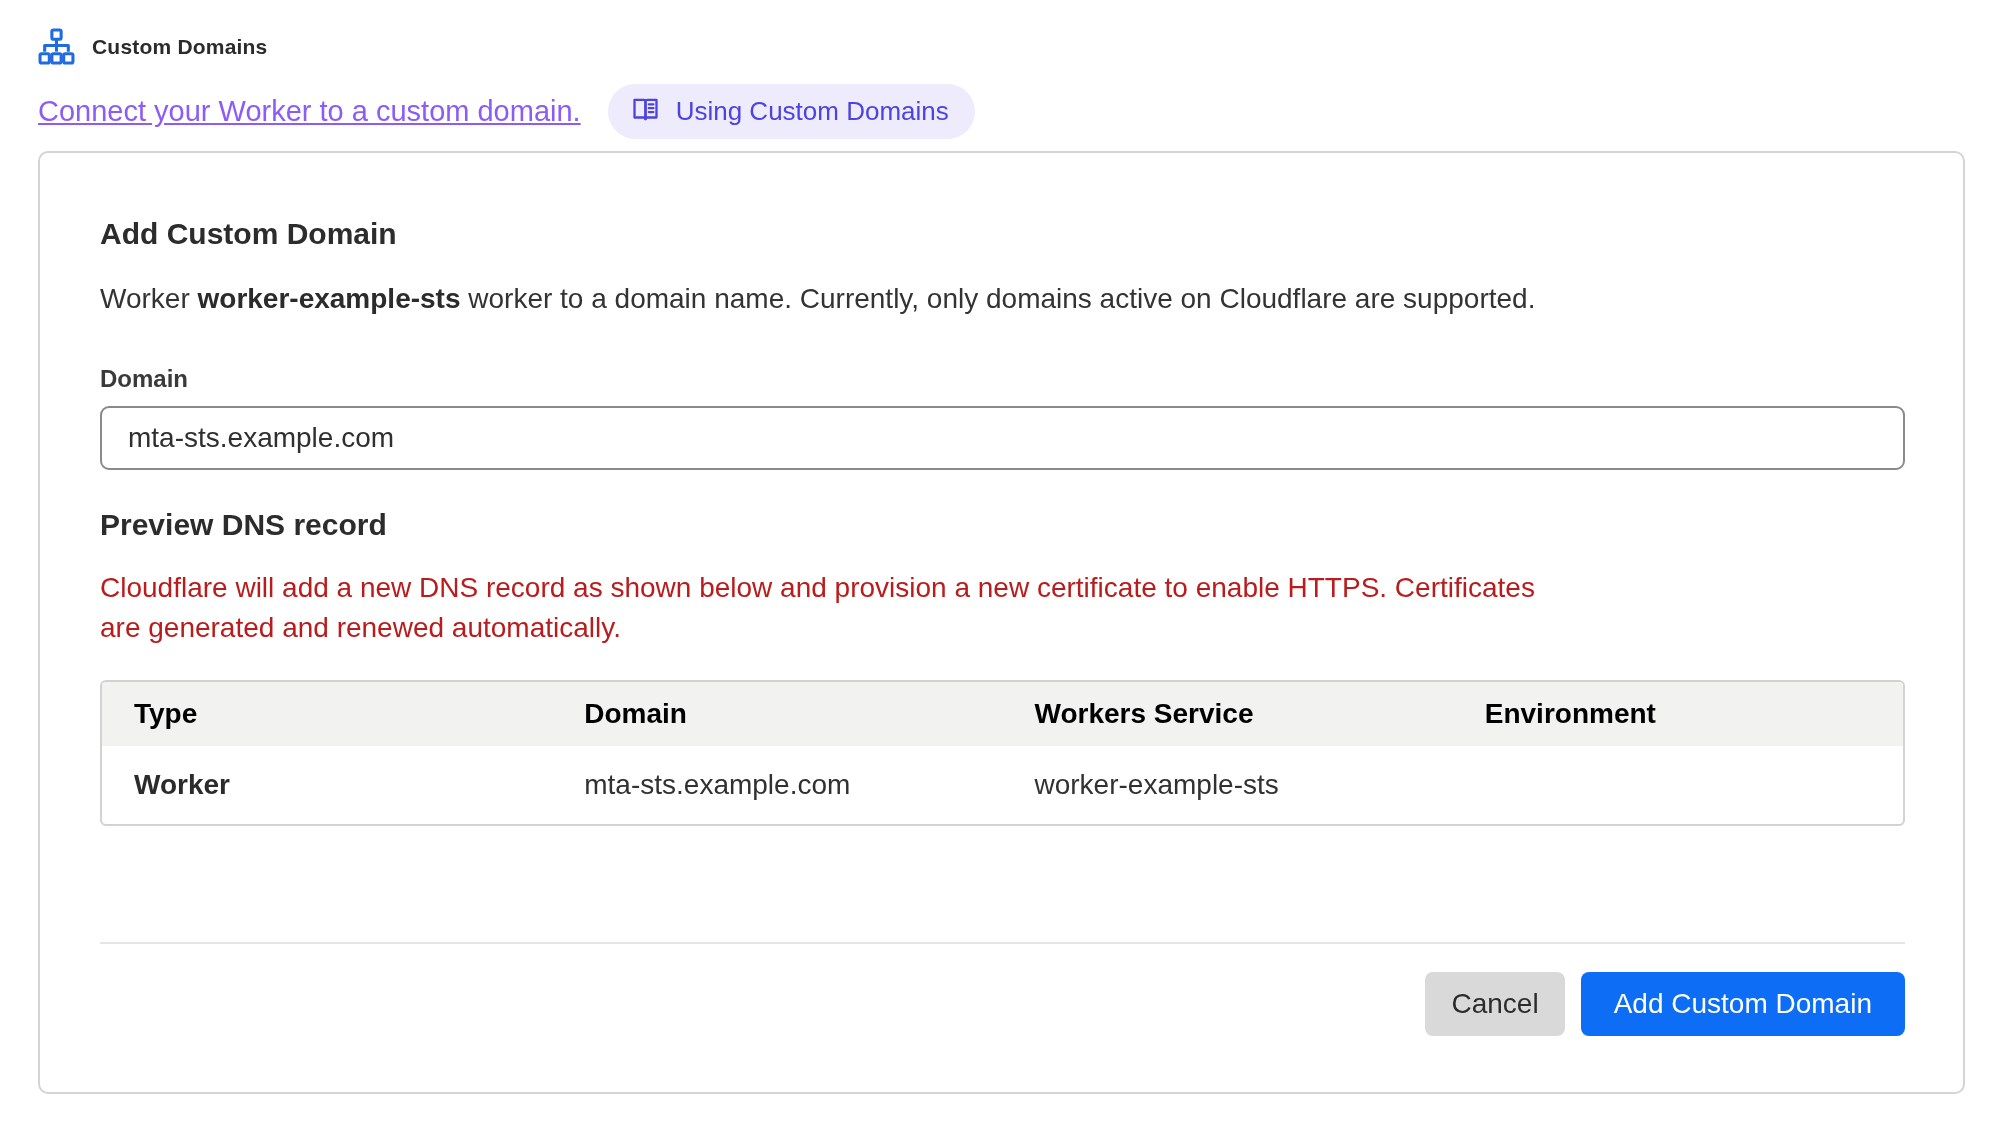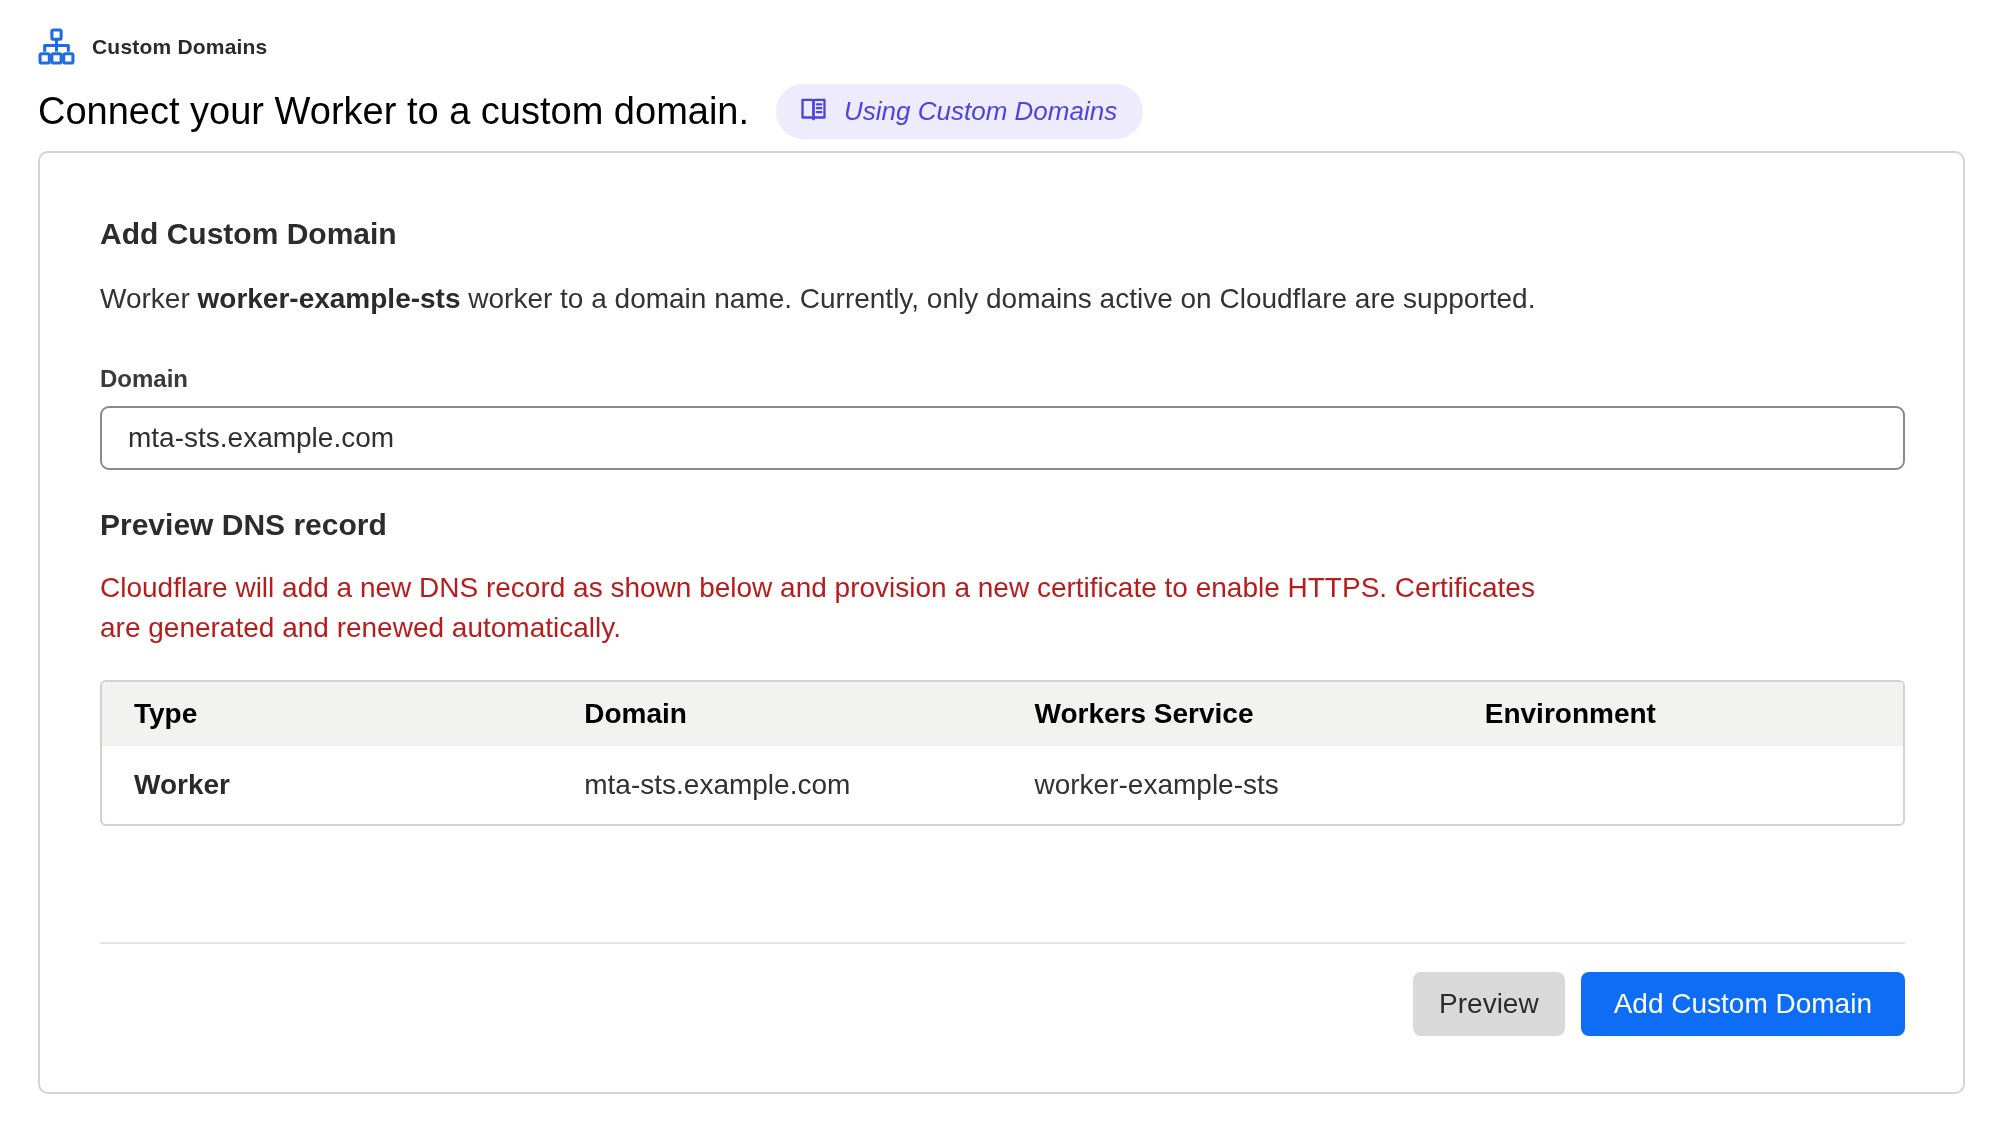--- a/index.html
+++ b/index.html
@@ -11,26 +11,25 @@
     overflow: hidden;
   }
   .page { padding: 28px 34px 0 38px; }
 
   
   .page-header { display: flex; align-items: center; gap: 17px; }
   .page-header .hdr-icon { width: 37px; height: 37px; flex: 0 0 auto; }
   .page-title { font-size: 21px; font-weight: 700; color: #2b2b2b; letter-spacing: .2px; }
 
   .sub-row { display: flex; align-items: center; gap: 27px; margin-top: 19px; }
-  .page-subtitle { font-size: 38px; color: #000000; }
+  .page-subtitle { font-size: 29px; color: #8b5cf6; text-decoration: underline; }
   .docs-badge {
     display: inline-flex; align-items: center; gap: 15px;
     background: #edebfc; border-radius: 999px; padding: 10px 26px 10px 22px;
     cursor: pointer;
-    font-style: italic;
   }
   .docs-badge svg { width: 31px; height: 31px; }
   .docs-label { font-size: 26px; color: #4c43e0; }
 
   
   .card {
     margin-top: 12px;
     border: 2px solid #d4d4d4;
     border-radius: 10px;
     padding: 64px 58px 56px 60px;
@@ -131,18 +130,18 @@
       <div class="dns-row data">
         <div class="dns-cell bold">Worker</div>
         <div class="dns-cell">mta-sts.example.com</div>
         <div class="dns-cell">worker-example-sts</div>
       </div>
     </div>
 
     <div class="divider"></div>
 
     <div class="btn-row">
-      <button class="btn btn-cancel">Preview</button>
+      <button class="btn btn-cancel">Cancel</button>
       <button class="btn btn-primary">Add Custom Domain</button>
     </div>
 
   </div>
 </div>
 
 </body></html>

